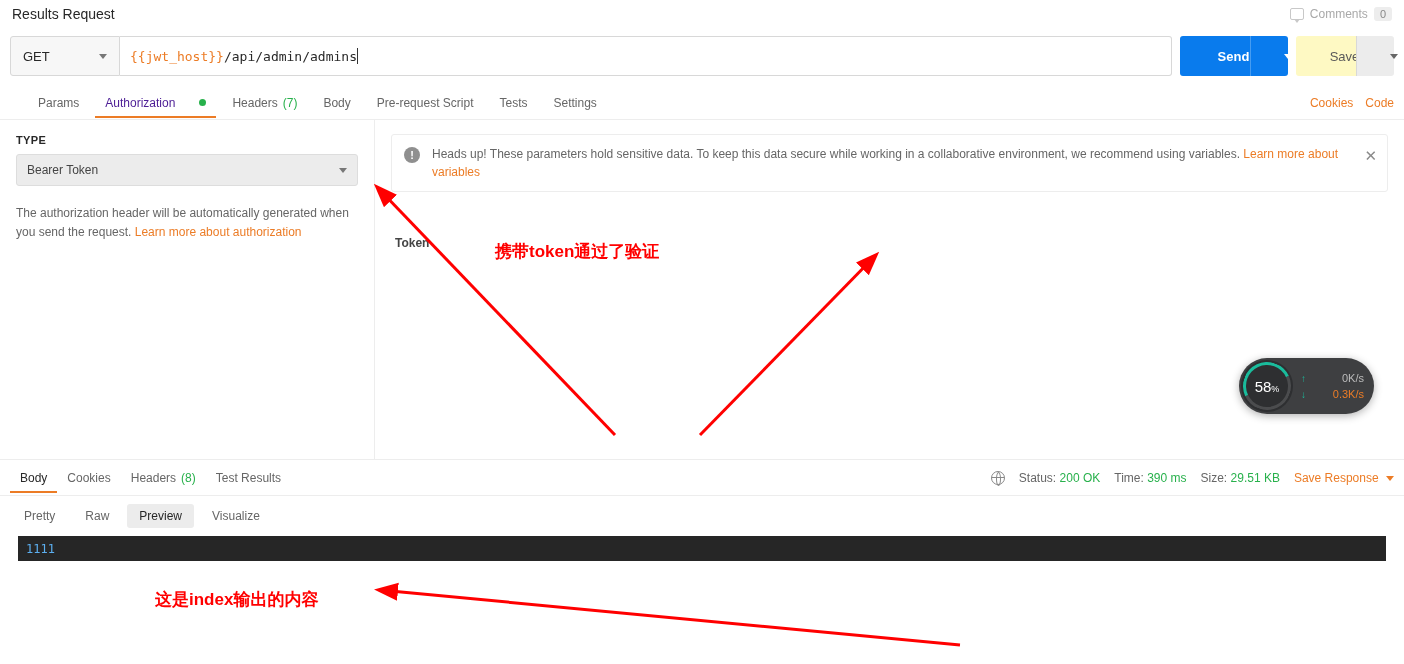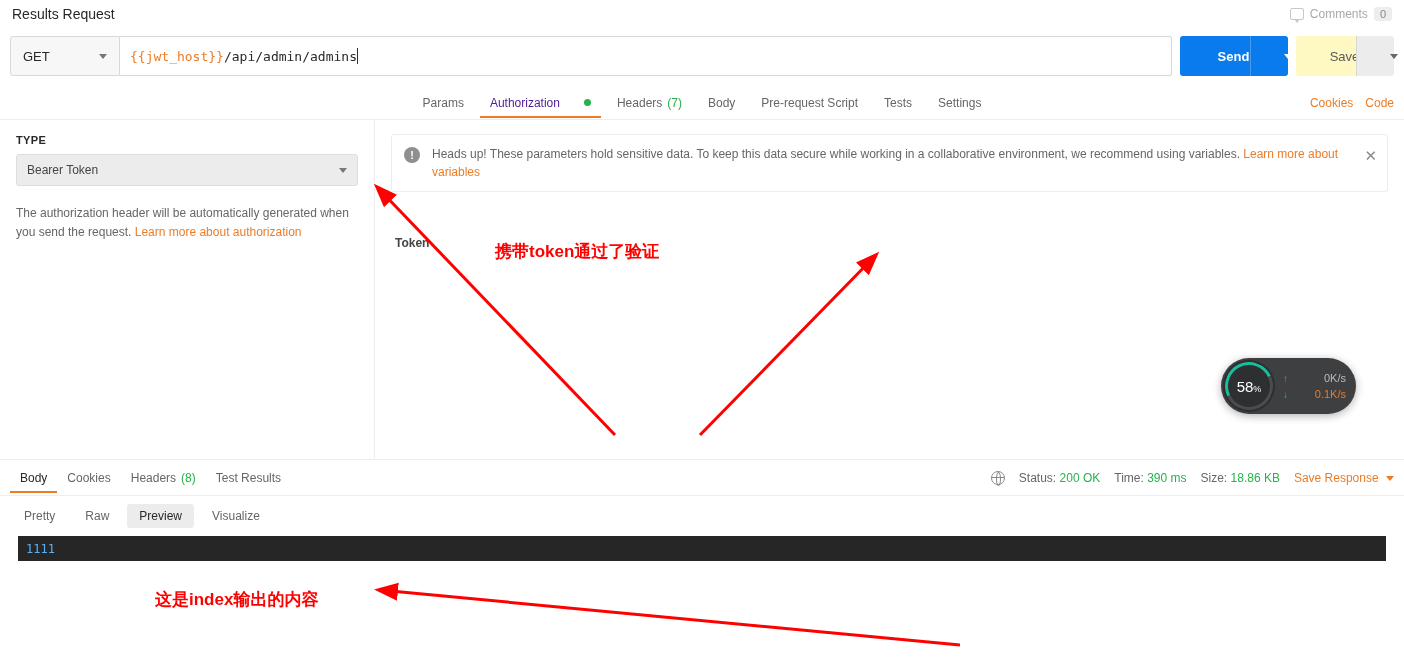--- a/index.html
+++ b/index.html
@@ -115,21 +115,20 @@
 .btn-group .btn:first-child { border-radius: 3px 0 0 3px; }
 .btn-group .btn:last-child { border-radius: 0 3px 3px 0; }
 .req-tabs {
   display: flex;
   align-items: center;
   border-bottom: 1px solid #ededed;
   padding: 0 28px;
   gap: 6px;
   height: 34px;
   position: relative;
-  justify-content: center;
 }
 .req-tab {
   padding: 8px 10px;
   font-size: 12px;
   color: #666;
   cursor: pointer;
   display: flex;
   align-items: center;
   gap: 5px;
 }
@@ -332,21 +331,21 @@
 }
 .annot-text {
   position: absolute;
   color: #ff0000;
   font-weight: 700;
   font-family: "Microsoft YaHei", Arial, sans-serif;
   pointer-events: none;
 }
 .speed-widget {
   position: absolute;
-  right: 48px;
+  right: 30px;
   top: 358px;
   width: 135px;
   height: 56px;
   background: #3e3f41;
   border-radius: 28px;
   display: flex;
   align-items: center;
   color: #fff;
   font-size: 11px;
   box-shadow: 0 2px 8px rgba(0,0,0,0.3);
@@ -521,21 +520,21 @@
     <span>
       <span class="meta-label">Status:</span>
       <span class="meta-val">200 OK</span>
     </span>
     <span>
       <span class="meta-label">Time:</span>
       <span class="meta-val">390 ms</span>
     </span>
     <span>
       <span class="meta-label">Size:</span>
-      <span class="meta-val">18.86 KB</span>
+      <span class="meta-val">29.51 KB</span>
     </span>
     <span class="link-orange">
       <span>Save Response</span>
       <span class="chevron-down" style="border-top-color:#ec7c26;display:inline-block;margin-left:4px;vertical-align:middle;"></span>
     </span>
   </div>
 </div>
 
 <div class="resp-subtabs">
   <div class="subtab">Pretty</div>
@@ -552,21 +551,21 @@
   <div class="speed-circle">
     <span class="speed-pct"><span>58</span><span class="speed-sub">%</span></span>
   </div>
   <div class="speed-stats">
     <div class="speed-line">
         <span class="arrow-up">↑</span>
         <span class="speed-val grey">0K/s</span>
       </div>
     <div class="speed-line">
         <span class="arrow-dn">↓</span>
-        <span class="speed-val">0.1K/s</span>
+        <span class="speed-val">0.3K/s</span>
       </div>
   </div>
 </div>
 
 <svg class="annotation">
   <defs>
     <marker id="arrowhead" markerWidth="8" markerHeight="8" refX="6" refY="3" orient="auto">
       <polygon points="0 0, 8 3, 0 6" fill="#ff0000"></polygon>
     </marker>
   </defs>

